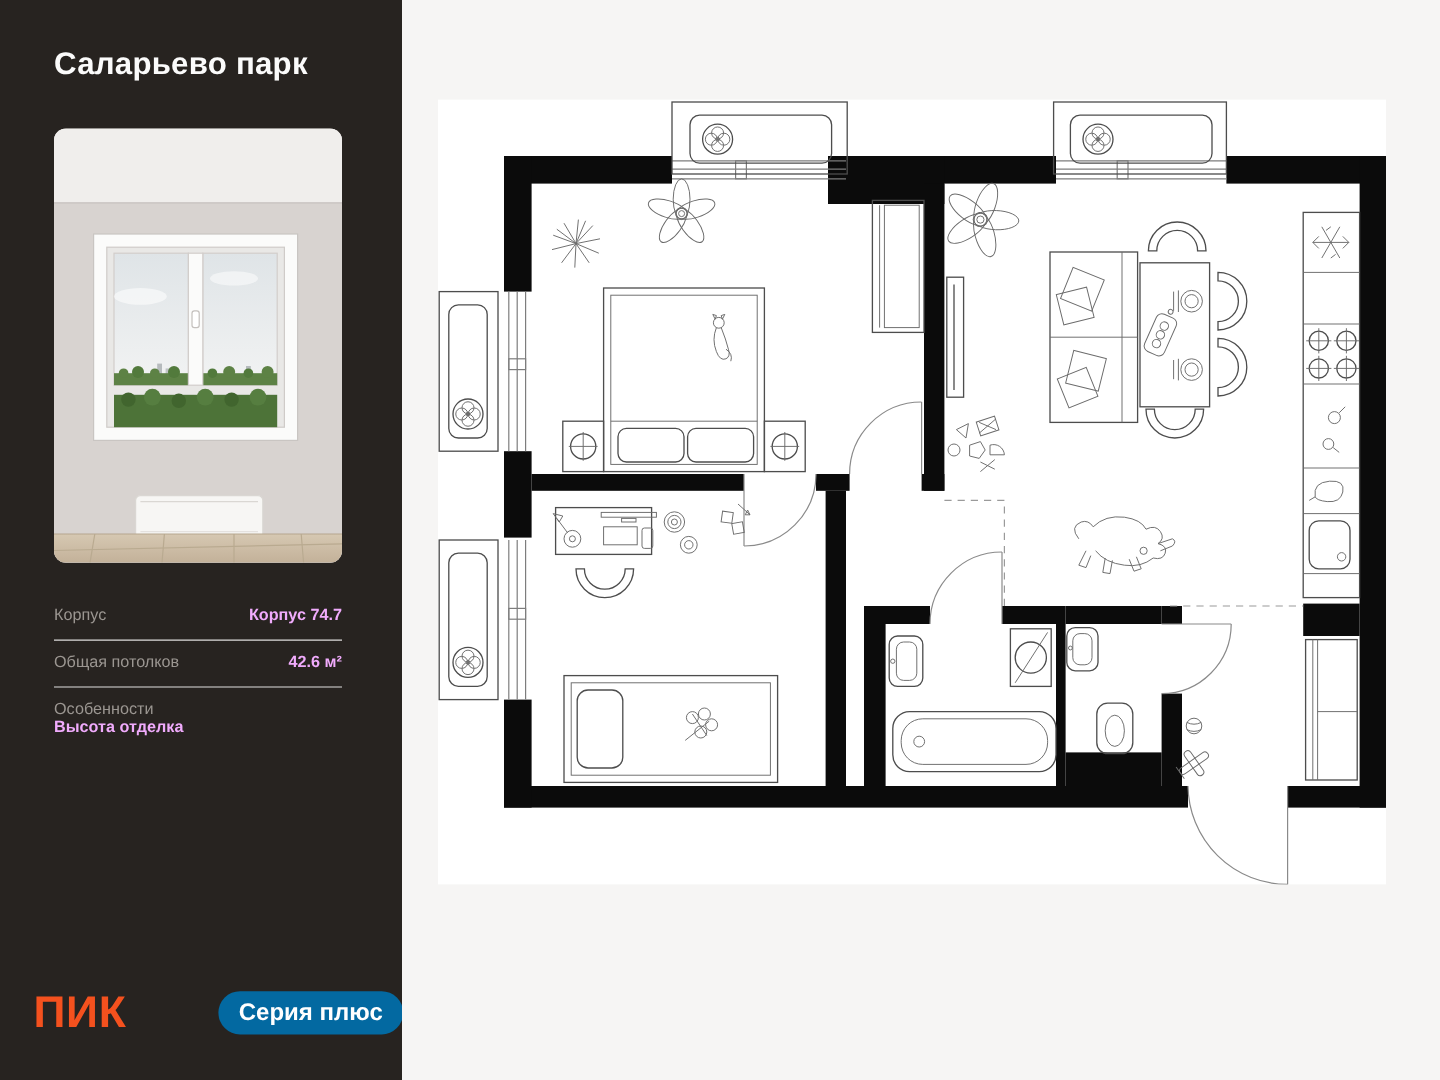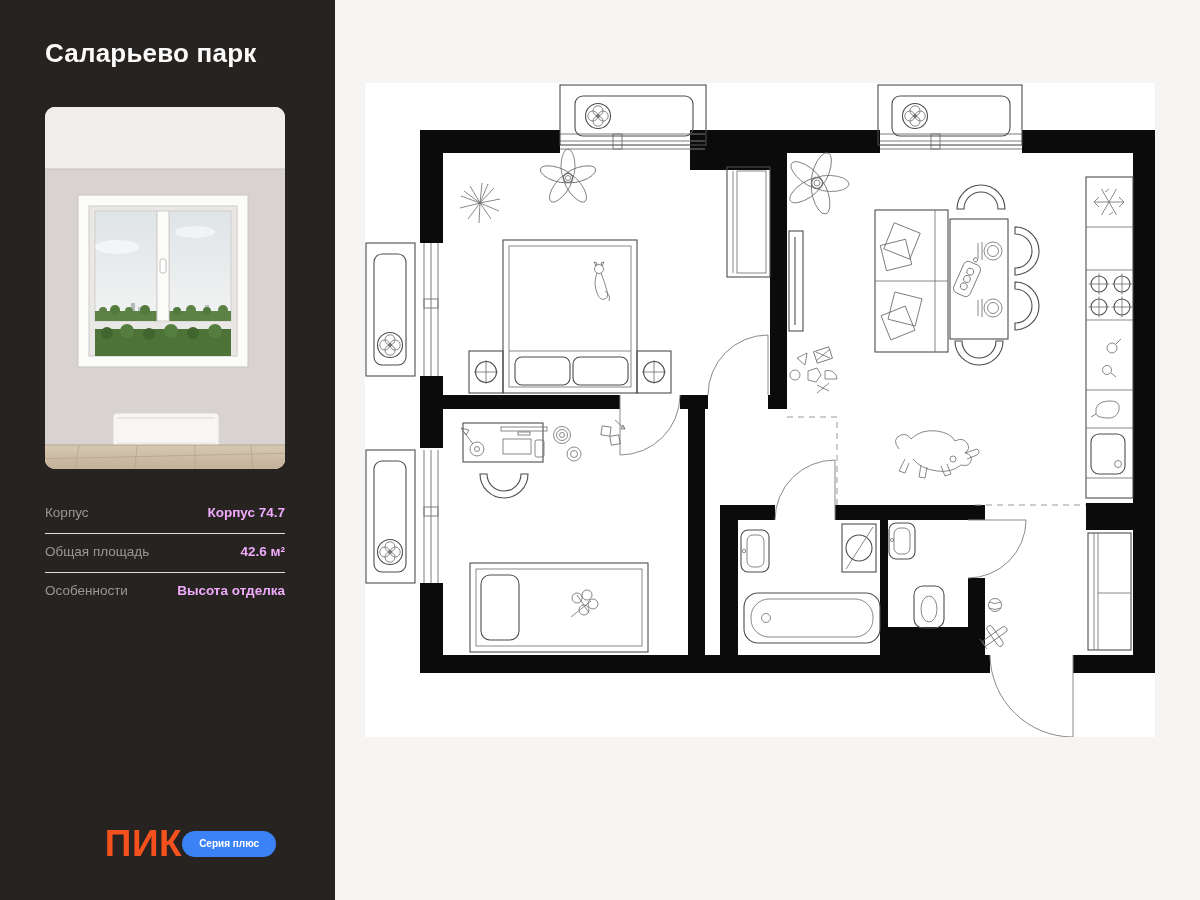--- a/index.html
+++ b/index.html
@@ -19,34 +19,34 @@
   }
   .photo{
     width:240px;height:362px;border-radius:10px;overflow:hidden;background:#d8d3d0;
   }
   .details{margin-top:26px;width:240px;}
   .detail-row{
     display:flex;justify-content:space-between;align-items:flex-start;
     padding:11px 0 12px 0;border-bottom:1px solid rgba(255,255,255,.85);
     font-size:13.5px;line-height:1.1;
   }
-  .detail-row.last{border-bottom:none;}
+  .detail-row.last{border-bottom:none;flex-direction:column;}
   .detail-label{color:#9b9691;font-weight:normal;}
   .detail-value{color:#f0abfc;font-weight:bold;text-align:right;}
   .footer{
-    position:absolute;left:45px;right:50px;bottom:38px;
-    display:flex;justify-content:center;align-items:center;
+    position:absolute;left:28px;right:50px;bottom:38px;
+    display:flex;justify-content:space-between;align-items:center;
   }
   .pik-logo{
     color:#f4511e;font-size:37px;font-weight:800;letter-spacing:.5px;line-height:1;
     font-family:"Liberation Sans", sans-serif;
   }
   .series-badge{
-    background:#3b82f6;color:#fff;border:none;cursor:pointer;
-    font-size:10px;font-weight:bold;font-family:"Liberation Sans", sans-serif;
+    background:#0369a1;color:#fff;border:none;cursor:pointer;
+    font-size:20px;font-weight:bold;font-family:"Liberation Sans", sans-serif;
     padding:8px 17px;border-radius:18px;line-height:1;
   }
   
   .panel{position:absolute;left:335px;top:0;width:865px;height:900px;background:#f6f5f4;}
   .sheet{
     position:absolute;left:30px;top:83px;width:790px;height:654px;background:#ffffff;
   }
   svg{display:block;}
   .wall{fill:#0b0b0b;stroke:none;}
   .furn{fill:none;stroke:#4d4d4d;stroke-width:1.1;}
@@ -132,21 +132,21 @@
       </g>
     </svg>
   </div>
 
   <div class="details">
     <div class="detail-row">
       <span class="detail-label">Корпус</span>
       <span class="detail-value">Корпус 74.7</span>
     </div>
     <div class="detail-row">
-      <span class="detail-label">Общая площадь</span>
+      <span class="detail-label">Общая потолков</span>
       <span class="detail-value">42.6 м²</span>
     </div>
     <div class="detail-row last">
       <span class="detail-label">Особенности</span>
       <span class="detail-value">Высота отделка</span>
     </div>
   </div>
 
   <div class="footer">
     <div class="pik-logo">ПИК</div>

